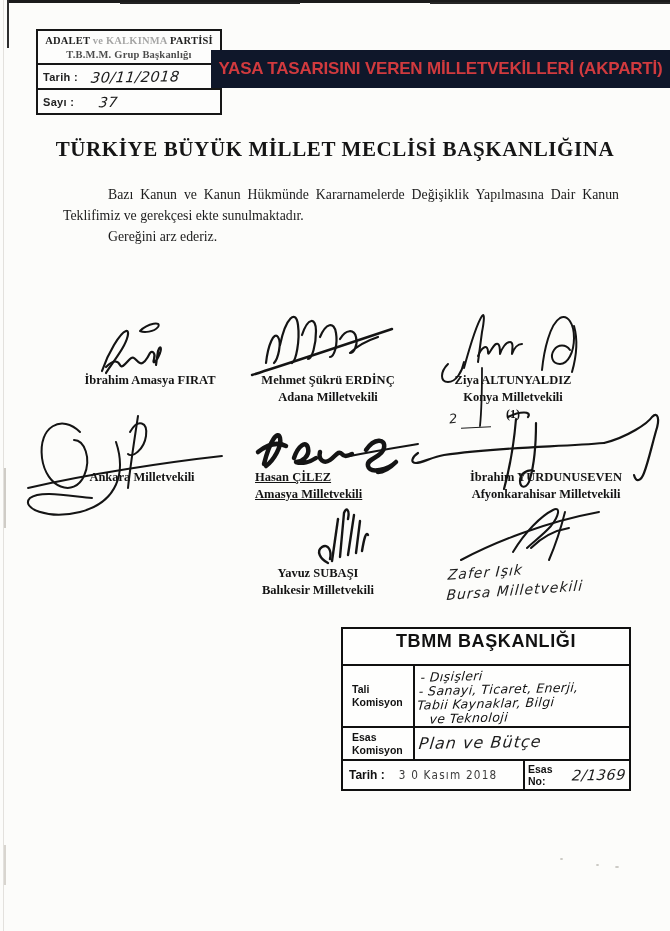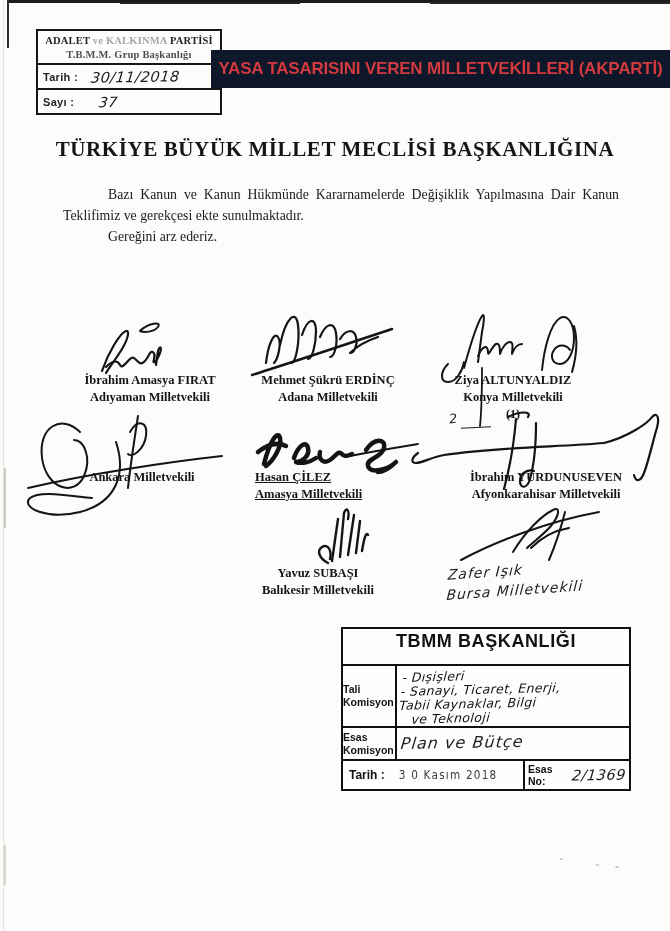--- a/index.html
+++ b/index.html
@@ -92,21 +92,21 @@
   .tbox-head{
     text-align:center;font-family:"Liberation Sans",sans-serif;font-weight:bold;
     font-size:18px;letter-spacing:.6px;padding:2px 0 12px;
     border-bottom:2.5px solid #101010;
   }
   .trow{display:flex;border-bottom:2.5px solid #101010;}
   .trow:last-child{border-bottom:none;}
   .tlabel{
     width:52px;min-width:52px;border-right:2.5px solid #101010;
     font-family:"Liberation Sans",sans-serif;font-weight:bold;font-size:10.5px;
-    line-height:1.2;padding:3px 0;display:flex;flex-direction:column;justify-content:center;
+    line-height:1.2;padding:3px 9px;display:flex;flex-direction:column;justify-content:center;
   }
   .tcell{flex:1;padding:2px 4px;}
   .tali-lines{transform:rotate(-1.5deg);}
   .tali-lines .hwl{
     font-family:"DejaVu Sans",sans-serif;font-style:italic;font-size:12.5px;
     line-height:1.12;letter-spacing:.4px;transform:skewX(-6deg);white-space:nowrap;
   }
   .hw-esas{font-size:16px;letter-spacing:1px;margin-top:3px;}
   .tarih-cell{flex:1;display:flex;align-items:center;padding:4px 6px;}
   .tarih-label{font-family:"Liberation Sans",sans-serif;font-weight:bold;font-size:12px;margin-right:14px;}
@@ -177,21 +177,20 @@
   <path stroke-width="2" d="M10,58 C2,66 2,76 10,76 C18,76 24,66 26,56"></path>
   <path stroke-width="2" d="M26,62 C32,40 40,16 44,10 C47,6 46,16 44,26 L40,56"></path>
   <path stroke-width="2" d="M40,50 C44,40 50,38 50,46 C50,52 54,40 58,38 C62,36 62,44 62,48 C64,42 68,36 72,36 C76,36 74,44 74,48 C76,42 80,38 84,38"></path>
   <path stroke-width="2" d="M104,64 C106,44 112,18 122,12 C130,8 136,18 136,32 C136,46 130,58 122,58 C114,58 112,50 116,44 C120,38 128,38 132,44"></path>
   <path stroke-width="2" d="M136,20 C140,34 138,52 134,66"></path>
   <path stroke-width="1.8" d="M44,62 C44,80 44,100 42,120"></path>
 </svg>
 
 <div class="sig-name" style="left:70px;top:372px;width:160px;">
   <div>İbrahim Amasya FIRAT</div>
-  <div>Adıyaman Milletvekili</div>
 </div>
 <div class="sig-name" style="left:248px;top:372px;width:160px;">
   <div>Mehmet Şükrü ERDİNÇ</div>
   <div>Adana Milletvekili</div>
 </div>
 <div class="sig-name" style="left:433px;top:372px;width:160px;">
   <div>Ziya ALTUNYALDIZ</div>
   <div>Konya Milletvekili</div>
   <div class="sig-note">(1)</div>
 </div>

